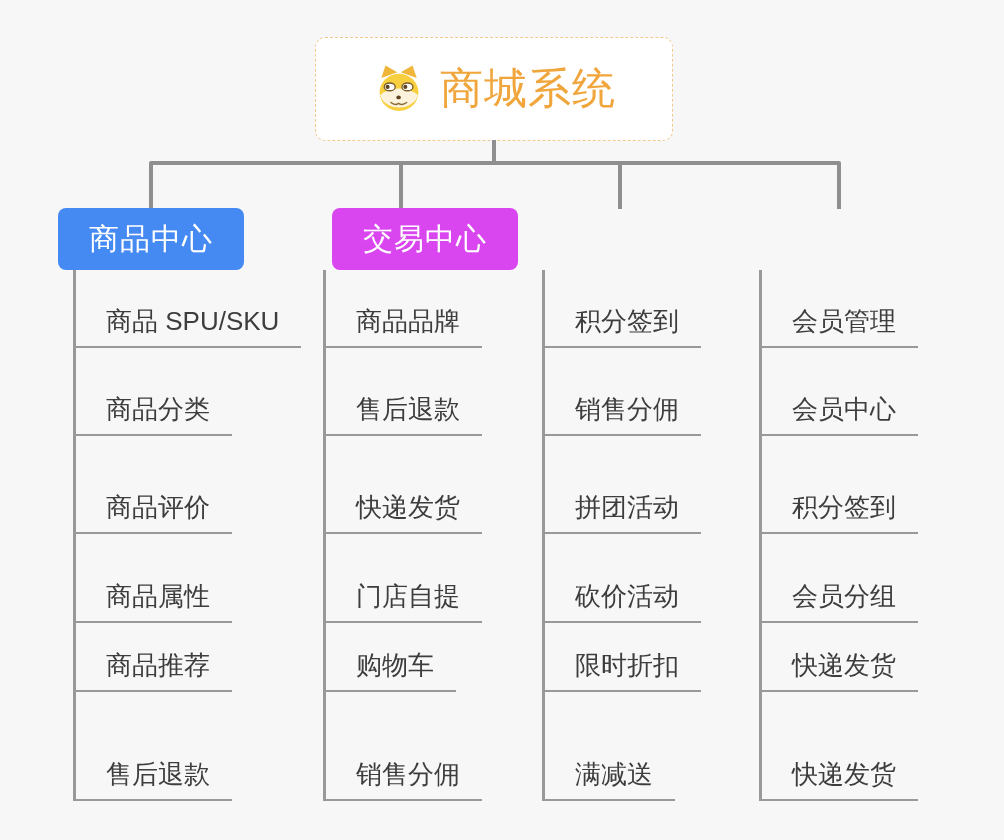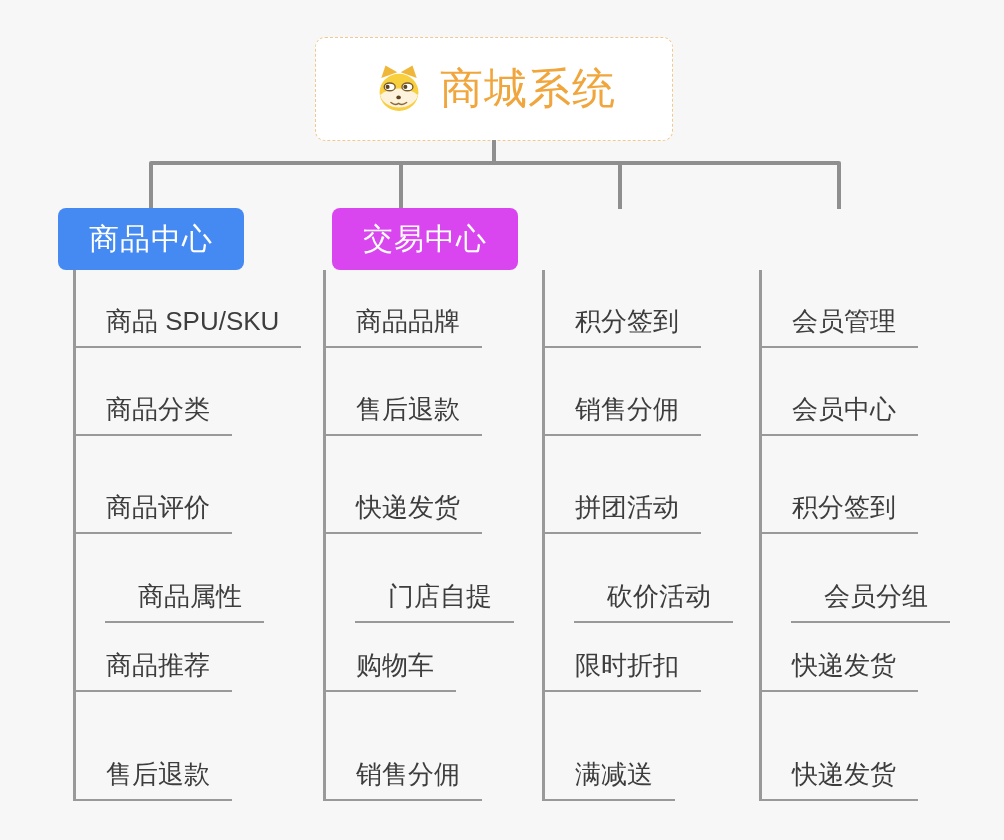--- a/index.html
+++ b/index.html
@@ -47,21 +47,21 @@
   
   .col{position:absolute;top:0;width:0;}
   .c0{left:73px;} .c1{left:323px;} .c2{left:542px;} .c3{left:759px;}
   .vline{position:absolute;left:0;top:270px;width:3px;height:531px;background:var(--childline);}
   .child{
     position:absolute;left:0;white-space:nowrap;
     font-size:26px;line-height:34px;color:var(--childtext);
     padding:0 22px 8px 33px;
     border-bottom:2px solid var(--childline);
   }
-  .r0{top:304px;} .r1{top:392px;} .r2{top:490px;} .r3{top:579px;margin-left:32px;} .r4{top:648px;} .r5{top:757px;}
+  .r0{top:304px;} .r1{top:392px;} .r2{top:490px;} .r3{top:579px;} .r4{top:648px;} .r5{top:757px;}
 </style>
 </head>
 <body>
 
 <div class="stage">
 
   <div class="root">
     <span class="doge">
       <svg viewBox="0 0 64 64" aria-hidden="true">
         <polygon points="11,19 16,4 30,12" fill="#f0b63a"></polygon>

